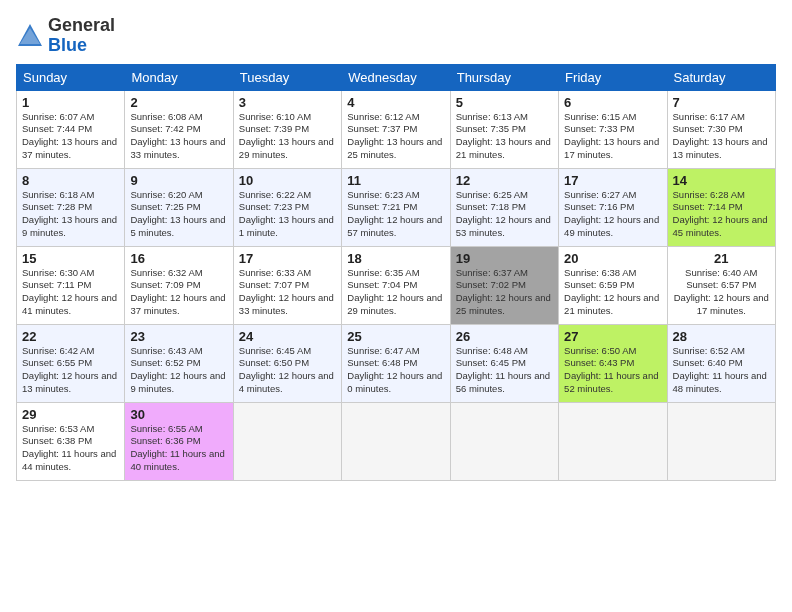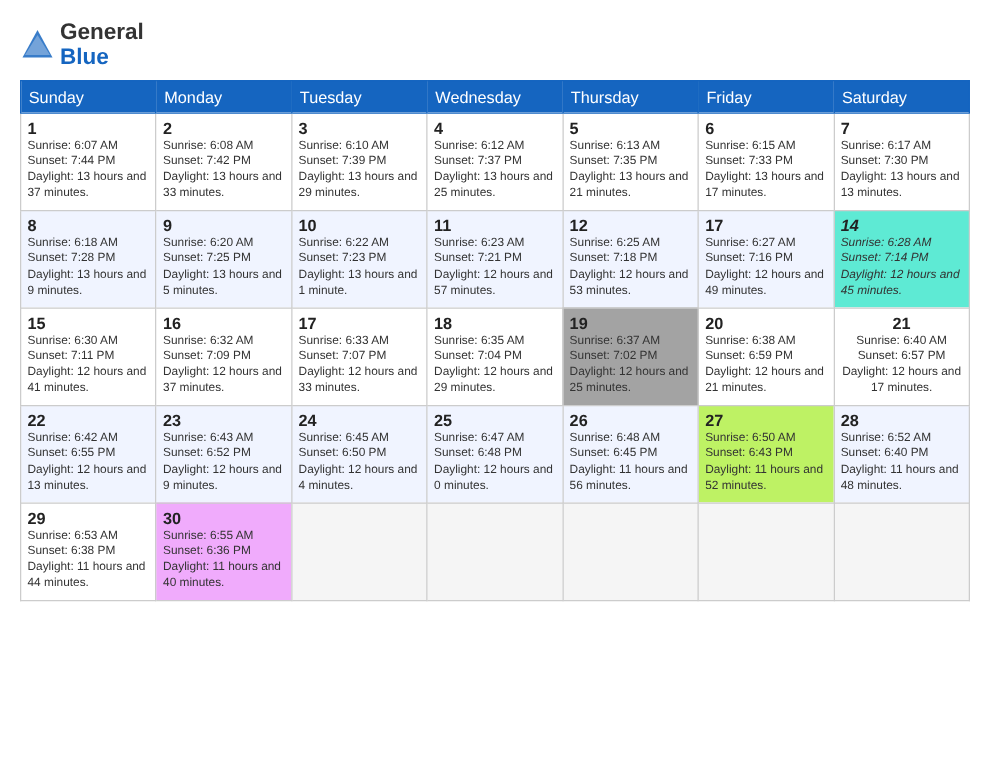--- a/index.html
+++ b/index.html
@@ -169,21 +169,21 @@
             <div class="day-detail">Sunrise: 6:23 AM<br>Sunset: 7:21 PM<br>Daylight: 12 hours and 57 minutes.</div>
           </td>
           <td style="background: rgb(240, 244, 255);">
             <span class="day-num">12</span>
             <div class="day-detail">Sunrise: 6:25 AM<br>Sunset: 7:18 PM<br>Daylight: 12 hours and 53 minutes.</div>
           </td>
           <td style="background: rgb(240, 244, 255);">
             <span class="day-num">17</span>
             <div class="day-detail">Sunrise: 6:27 AM<br>Sunset: 7:16 PM<br>Daylight: 12 hours and 49 minutes.</div>
           </td>
-          <td style="background: #5eead4; font-style: italic;">
+          <td style="background: #bef264;">
             <span class="day-num">14</span>
             <div class="day-detail">Sunrise: 6:28 AM<br>Sunset: 7:14 PM<br>Daylight: 12 hours and 45 minutes.</div>
           </td>
         </tr>
         <tr>
           <td style="background: rgb(255, 255, 255);">
             <span class="day-num">15</span>
             <div class="day-detail">Sunrise: 6:30 AM<br>Sunset: 7:11 PM<br>Daylight: 12 hours and 41 minutes.</div>
           </td>
           <td style="background: rgb(255, 255, 255);">

